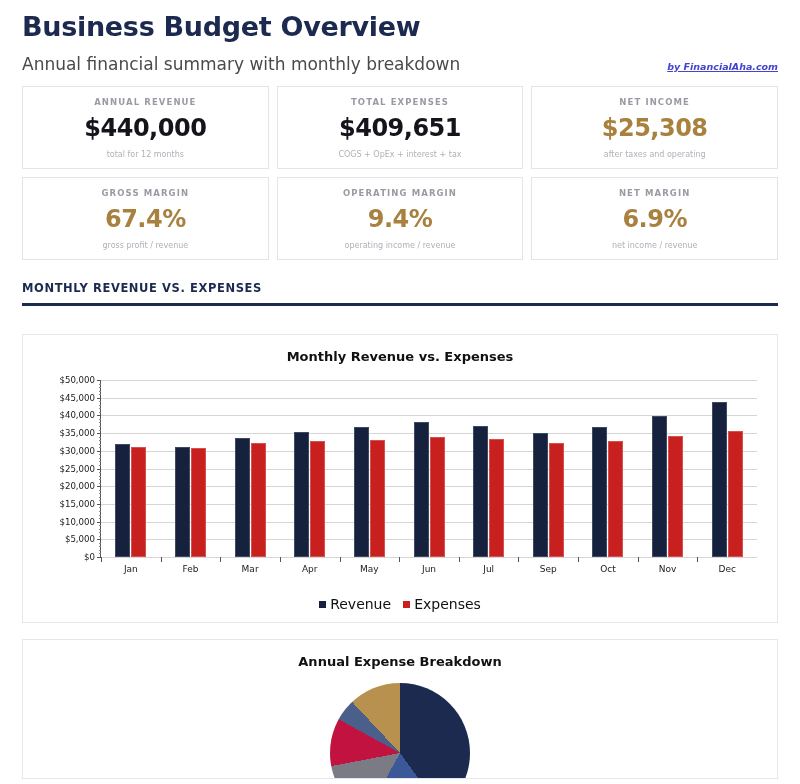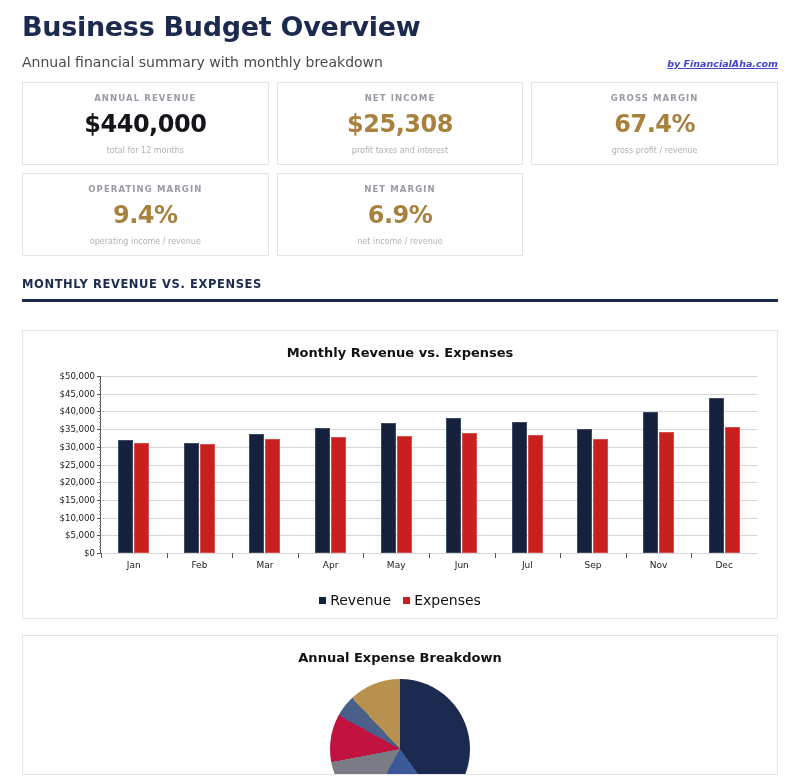--- a/index.html
+++ b/index.html
@@ -20,21 +20,21 @@
     letter-spacing: -0.3px;
     margin: 10px 0 0 6px;
     line-height: 34px;
   }
   .subhead-row {
     display: flex;
     align-items: baseline;
     justify-content: space-between;
     margin: 10px 6px 0 6px;
   }
-  .subtitle { font-size: 14px; color: #4a4a4a; }
+  .subtitle { font-size: 17px; color: #4a4a4a; }
   .credit-link {
     font-size: 9.5px;
     color: #4444cc;
     font-style: italic;
     font-weight: bold;
     text-decoration: underline;
     cursor: pointer;
   }
 
   
@@ -212,23 +212,28 @@
     <a class="credit-link">by FinancialAha.com</a>
   </div>
 
   <div class="kpi-grid">
     <div class="kpi-card">
       <div class="kpi-label">ANNUAL REVENUE</div>
       <div class="kpi-value dark">$440,000</div>
       <div class="kpi-note">total for 12 months</div>
     </div>
     <div class="kpi-card">
+      <div class="kpi-label">TOTAL EXPENSES</div>
+      <div class="kpi-value dark">$409,651</div>
+      <div class="kpi-note">COGS + OpEx + interest + tax</div>
+    </div>
+    <div class="kpi-card">
       <div class="kpi-label">NET INCOME</div>
       <div class="kpi-value gold">$25,308</div>
-      <div class="kpi-note">profit taxes and interest</div>
+      <div class="kpi-note">after taxes and operating</div>
     </div>
     <div class="kpi-card">
       <div class="kpi-label">GROSS MARGIN</div>
       <div class="kpi-value gold">67.4%</div>
       <div class="kpi-note">gross profit / revenue</div>
     </div>
     <div class="kpi-card">
       <div class="kpi-label">OPERATING MARGIN</div>
       <div class="kpi-value gold">9.4%</div>
       <div class="kpi-note">operating income / revenue</div>
@@ -368,20 +373,26 @@
               <div class="xlabel">Jul</div>
             </div>
             <div class="month-group">
               <div class="xtick"></div>
               <div class="bar rev" title="Revenue Sep: 35100" style="height: 70.2%;"></div>
               <div class="bar exp" title="Expenses Sep: 32200" style="height: 64.4%;"></div>
               <div class="xlabel">Sep</div>
             </div>
             <div class="month-group">
               <div class="xtick"></div>
+              <div class="bar rev" title="Revenue Oct: 36800" style="height: 73.6%;"></div>
+              <div class="bar exp" title="Expenses Oct: 32900" style="height: 65.8%;"></div>
+              <div class="xlabel">Oct</div>
+            </div>
+            <div class="month-group">
+              <div class="xtick"></div>
               <div class="bar rev" title="Revenue Nov: 39800" style="height: 79.6%;"></div>
               <div class="bar exp" title="Expenses Nov: 34100" style="height: 68.2%;"></div>
               <div class="xlabel">Nov</div>
             </div>
             <div class="month-group">
               <div class="xtick"></div>
               <div class="bar rev" title="Revenue Dec: 43800" style="height: 87.6%;"></div>
               <div class="bar exp" title="Expenses Dec: 35600" style="height: 71.2%;"></div>
               <div class="xlabel">Dec</div>
             </div>

